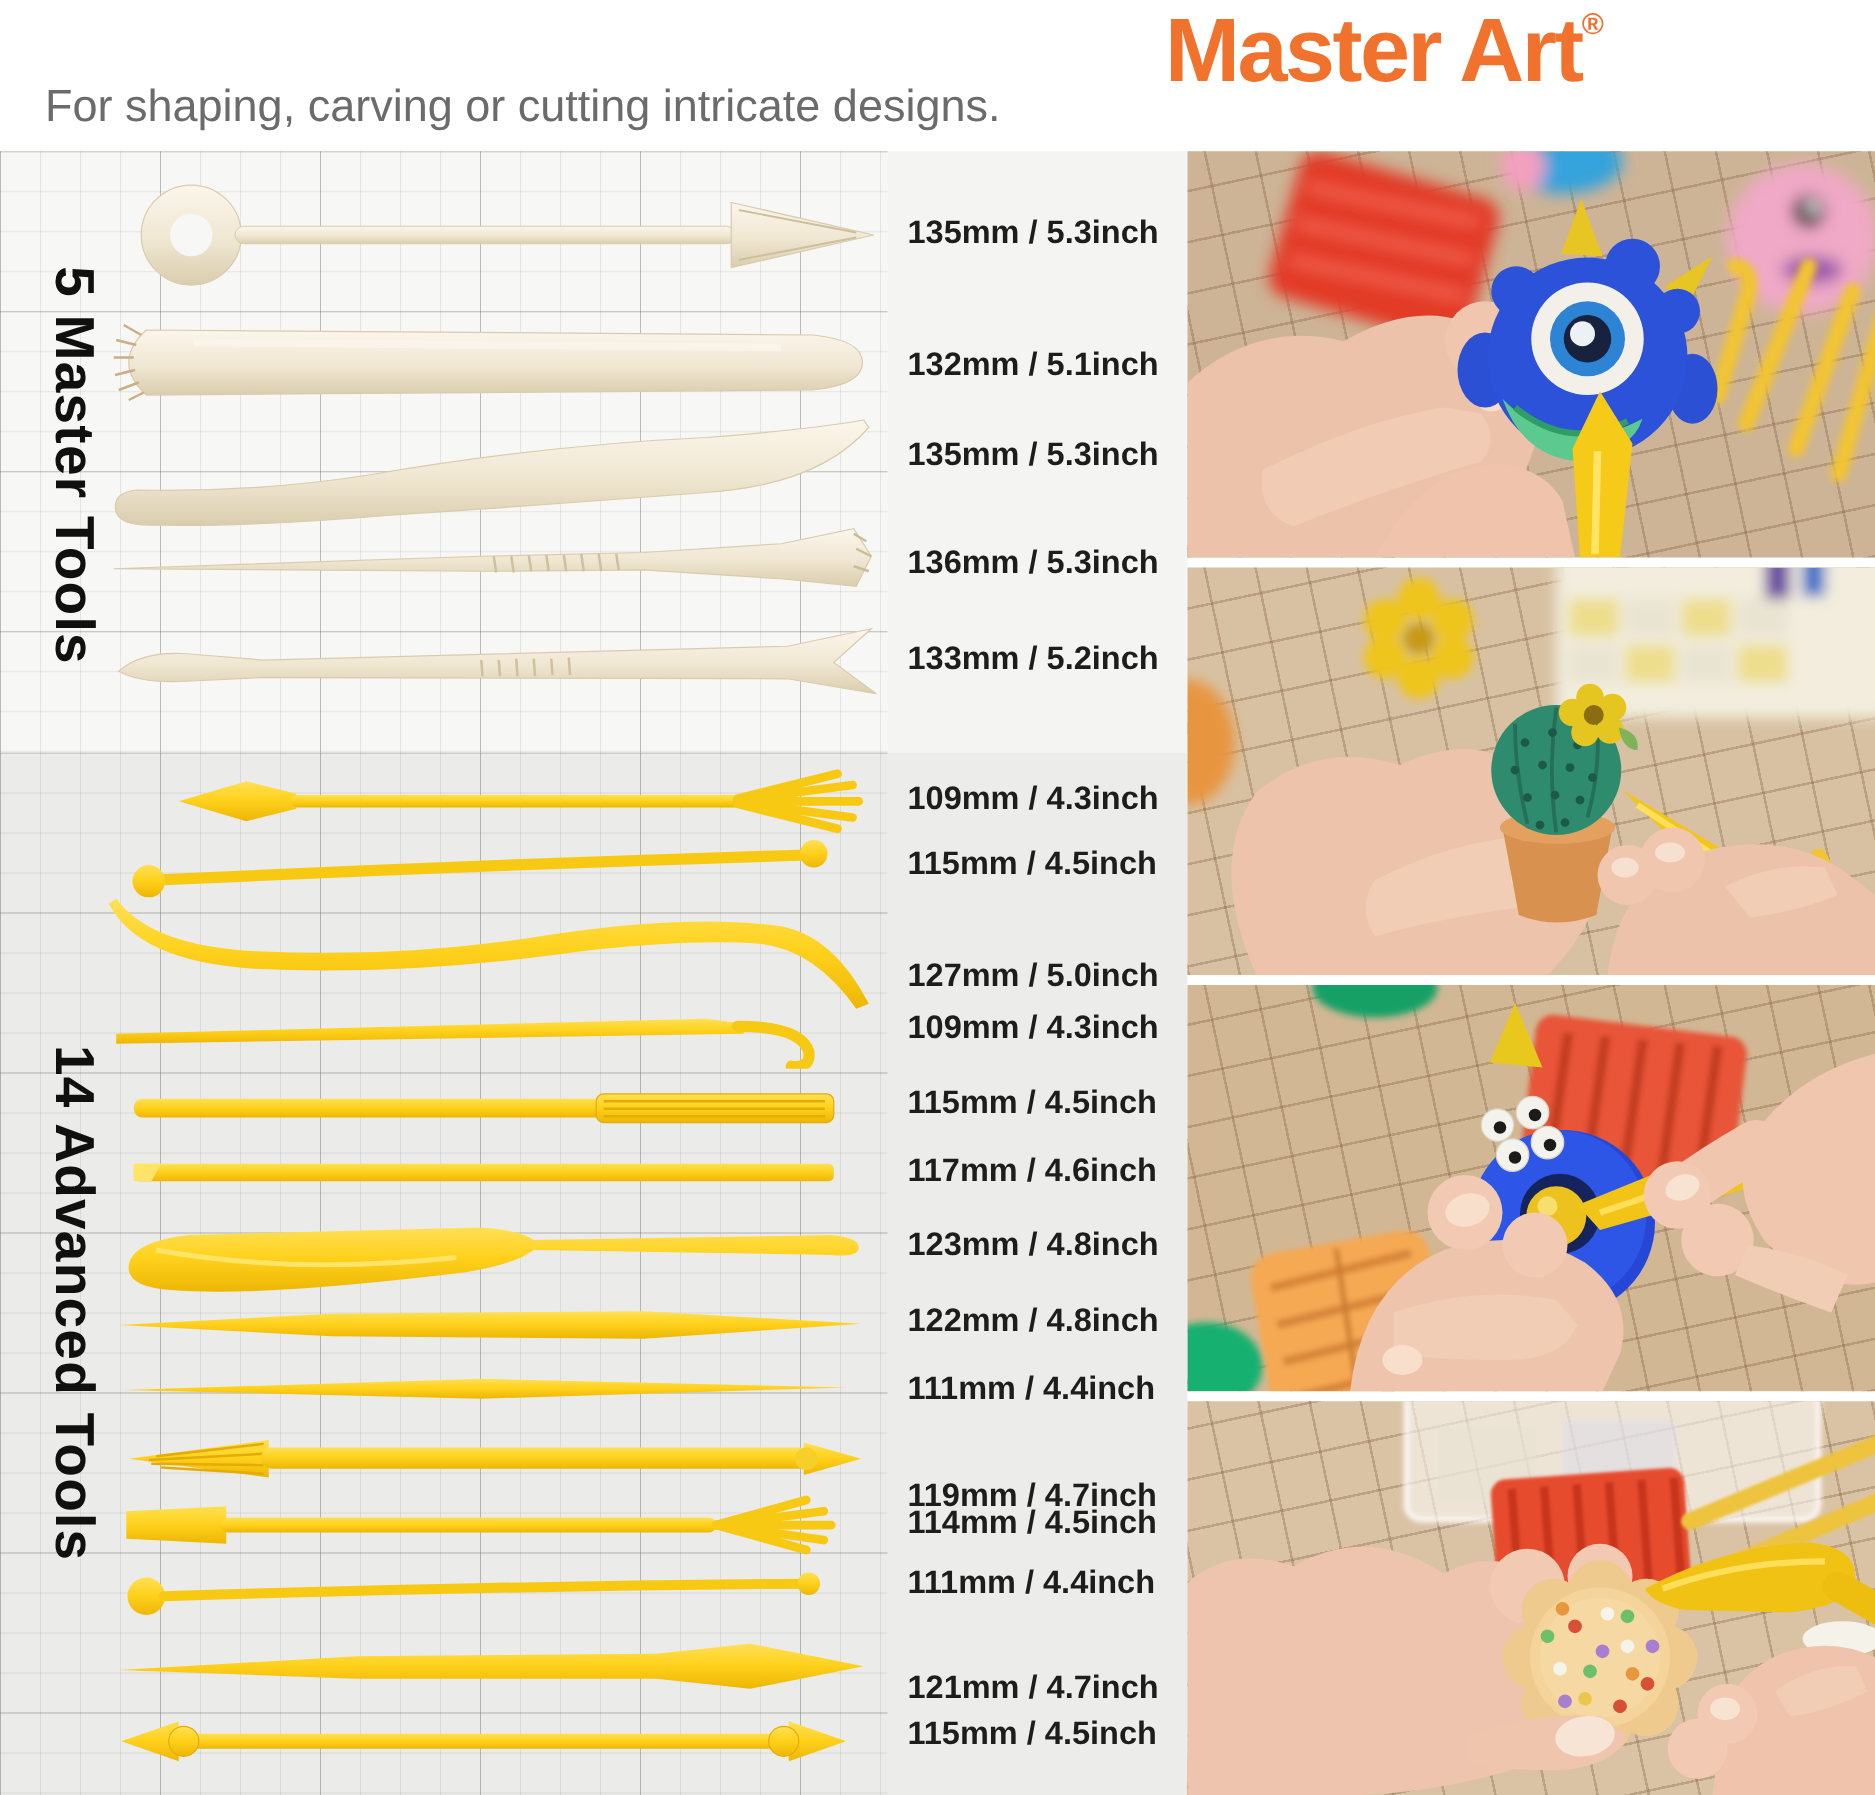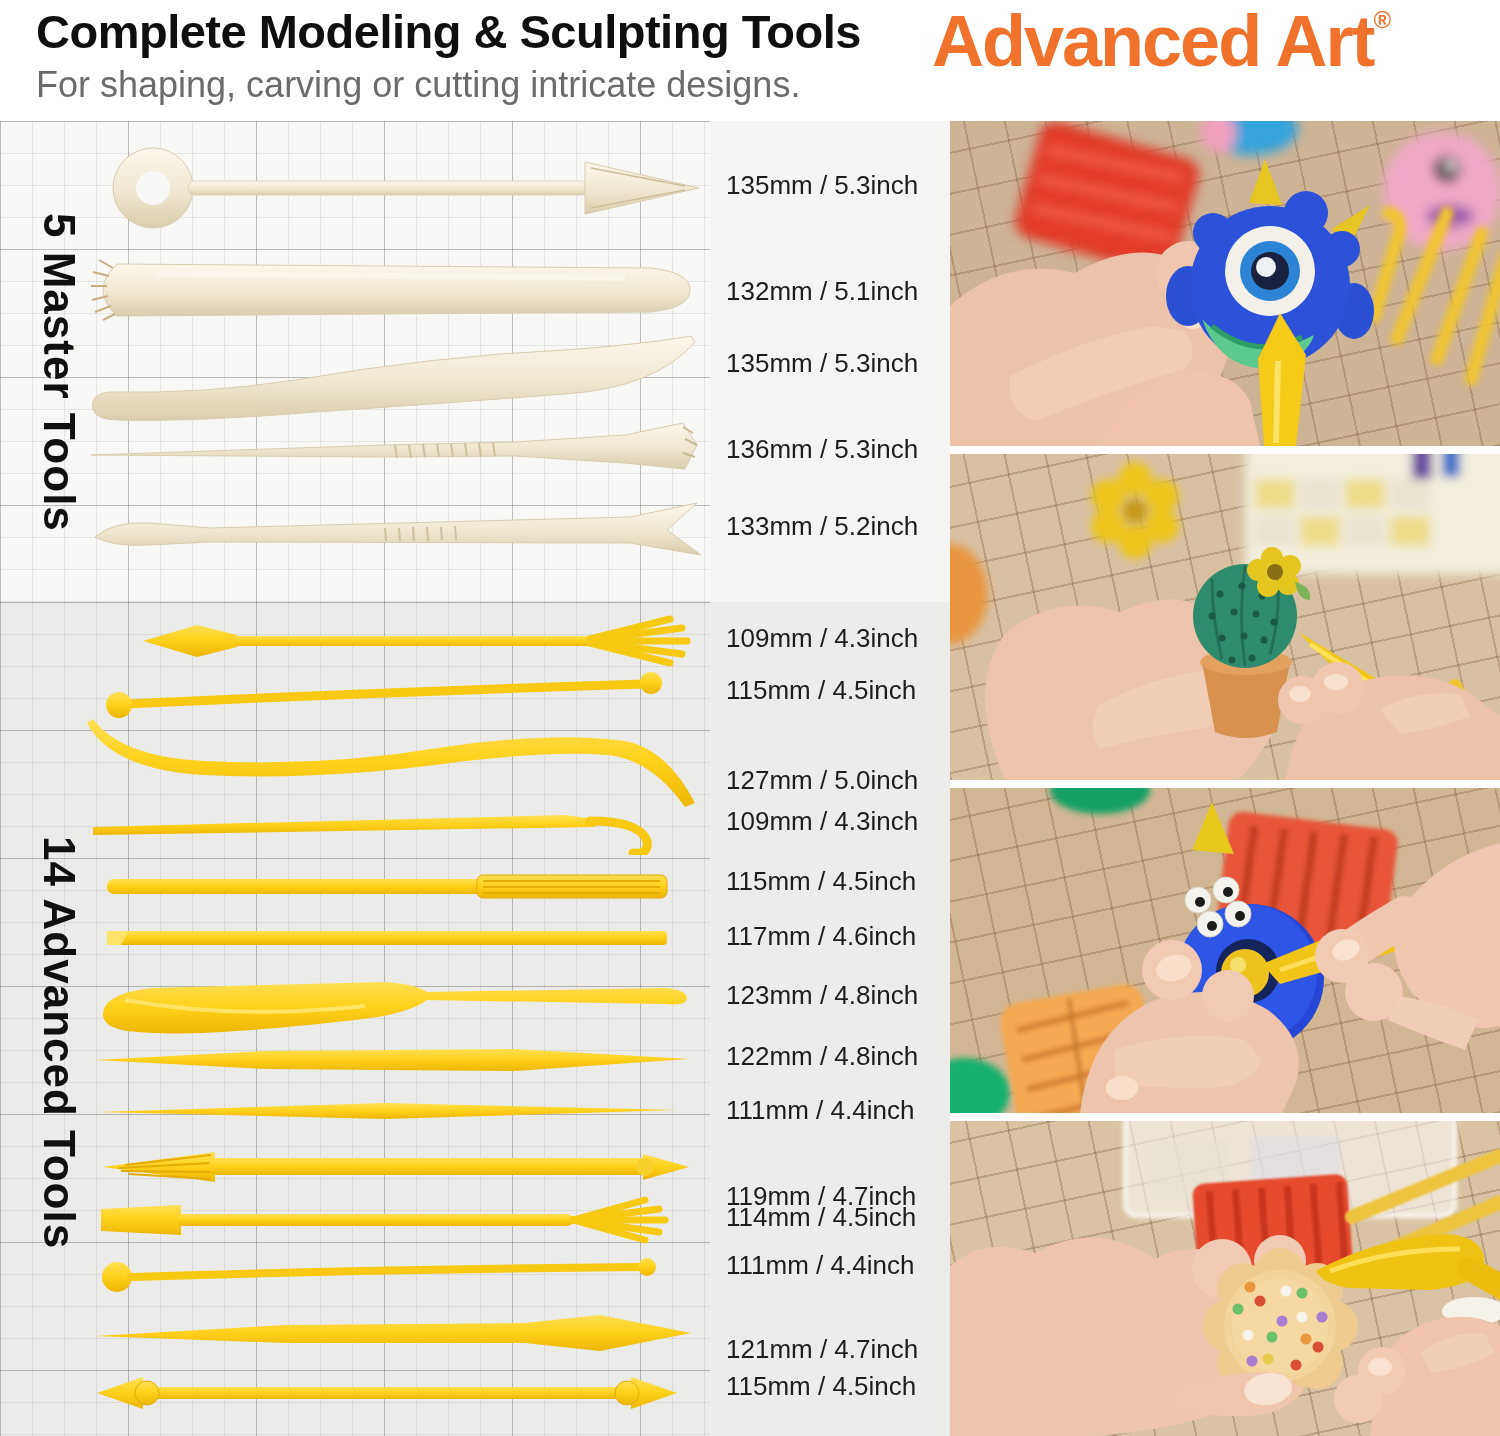--- a/index.html
+++ b/index.html
@@ -24,21 +24,21 @@
           linear-gradient(to right, rgba(90,90,90,0.30) 1px, transparent 1px),
           linear-gradient(to bottom, rgba(90,90,90,0.30) 1px, transparent 1px),
           linear-gradient(to right, rgba(100,100,100,0.13) 1px, transparent 1px),
           linear-gradient(to bottom, rgba(100,100,100,0.13) 1px, transparent 1px);
         background-size:128px 128px,128px 128px,32px 32px,32px 32px;}
   .grid-master{background-color:#F7F7F5;}
   .grid-advanced{background-color:#EBEBE9;}
   .vlabel{position:absolute;left:84px;transform:rotate(90deg);transform-origin:left top;
           font-size:44px;font-weight:800;color:#101010;white-space:nowrap;letter-spacing:1px;}
   .tool{position:absolute;left:85px;}
-  .size{position:absolute;left:726px;width:220px;height:34px;font-size:26px;font-weight:400;
+  .size{position:absolute;left:726px;width:220px;height:34px;font-size:26px;font-weight:700;
         color:#1d1d1d;white-space:nowrap;}
   
   .photo{position:absolute;left:950px;width:550px;overflow:hidden;
          background-color:#d3bb9b;
          background-image:
            repeating-linear-gradient(78deg, rgba(120,85,55,0.30) 0px, rgba(120,85,55,0.30) 2px, transparent 2px, transparent 40px),
            repeating-linear-gradient(-12deg, rgba(120,85,55,0.30) 0px, rgba(120,85,55,0.30) 2px, transparent 2px, transparent 40px);}
   .photo svg{position:absolute;left:0;top:0;}
   #photo1{top:121px;height:325px;background-color:#cdb496;}
   #photo2{top:454px;height:326px;background-color:#d8c1a2;}
@@ -59,23 +59,22 @@
       </linearGradient>
       <linearGradient id="gy" x1="0" y1="0" x2="0" y2="1">
         <stop offset="0%" stop-color="#FFE055"></stop>
           <stop offset="45%" stop-color="#FFD21E"></stop>
           <stop offset="100%" stop-color="#EDB704"></stop>
       </linearGradient>
     </defs>
   </svg>
 
   <div id="header">
-    <div class="title">Complete Modeling &amp; Sculpting Tools</div>
     <div class="subtitle">For shaping, carving or cutting intricate designs.</div>
-    <div class="brand"><span>Advanced Art</span><sup>®</sup></div>
+    <div class="brand"><span>Master Art</span><sup>®</sup></div>
   </div>
 
   <div id="tools">
     <div class="sec sec-master">
       <div class="grid grid-master"></div>
     </div>
     <div class="sec sec-advanced">
       <div class="grid grid-advanced"></div>
     </div>
 

